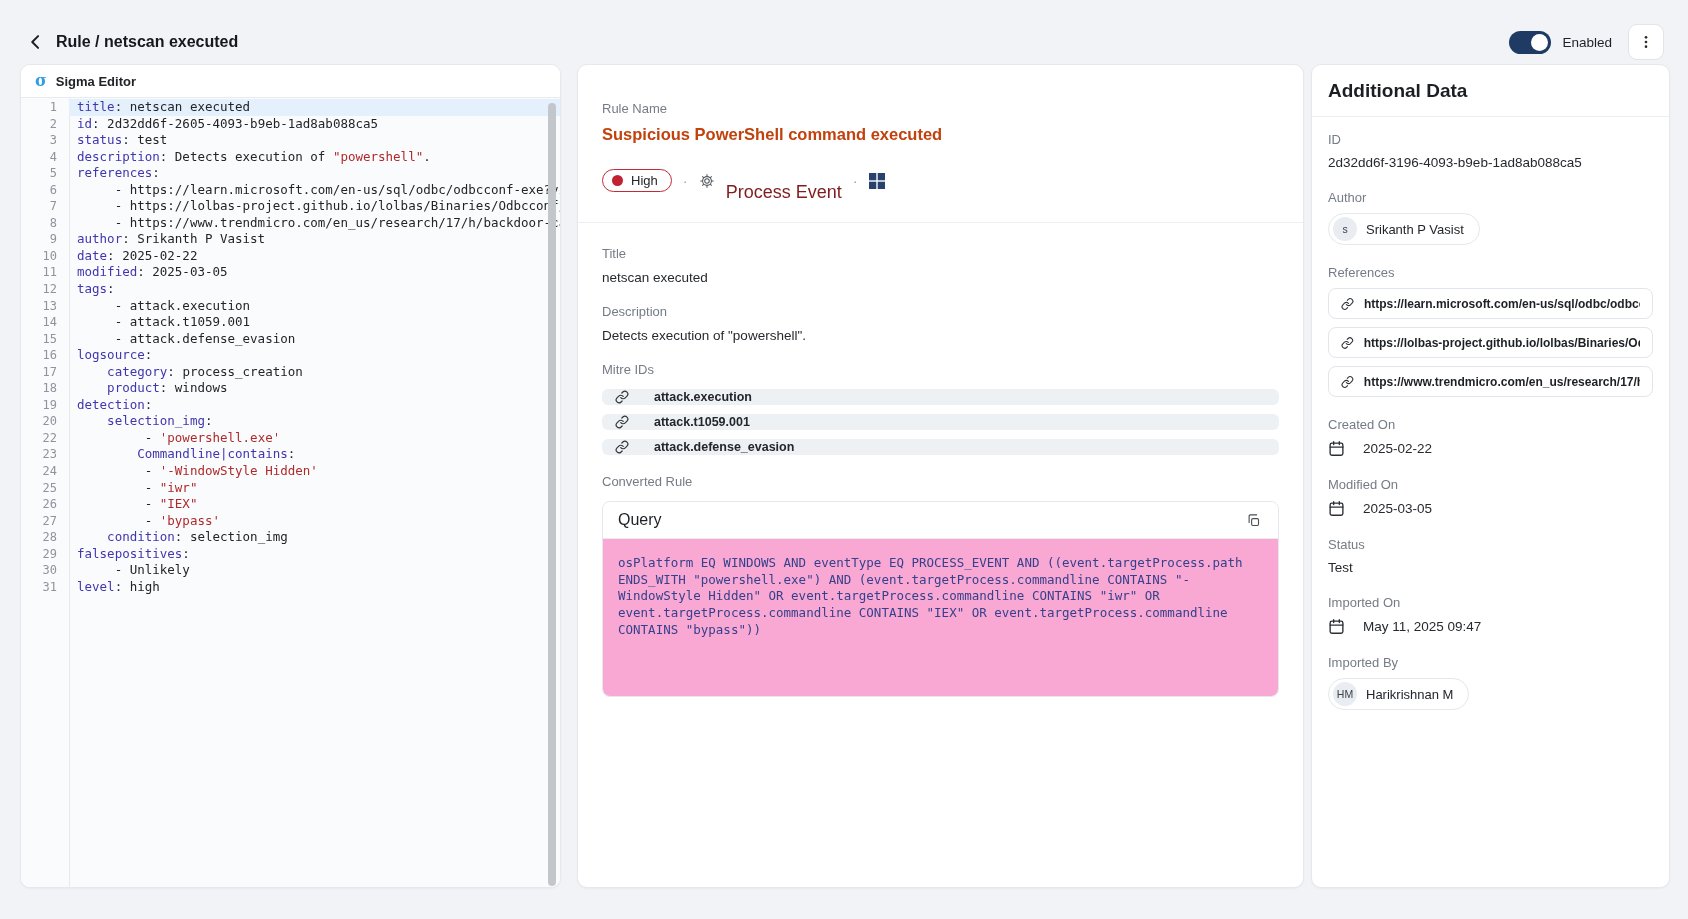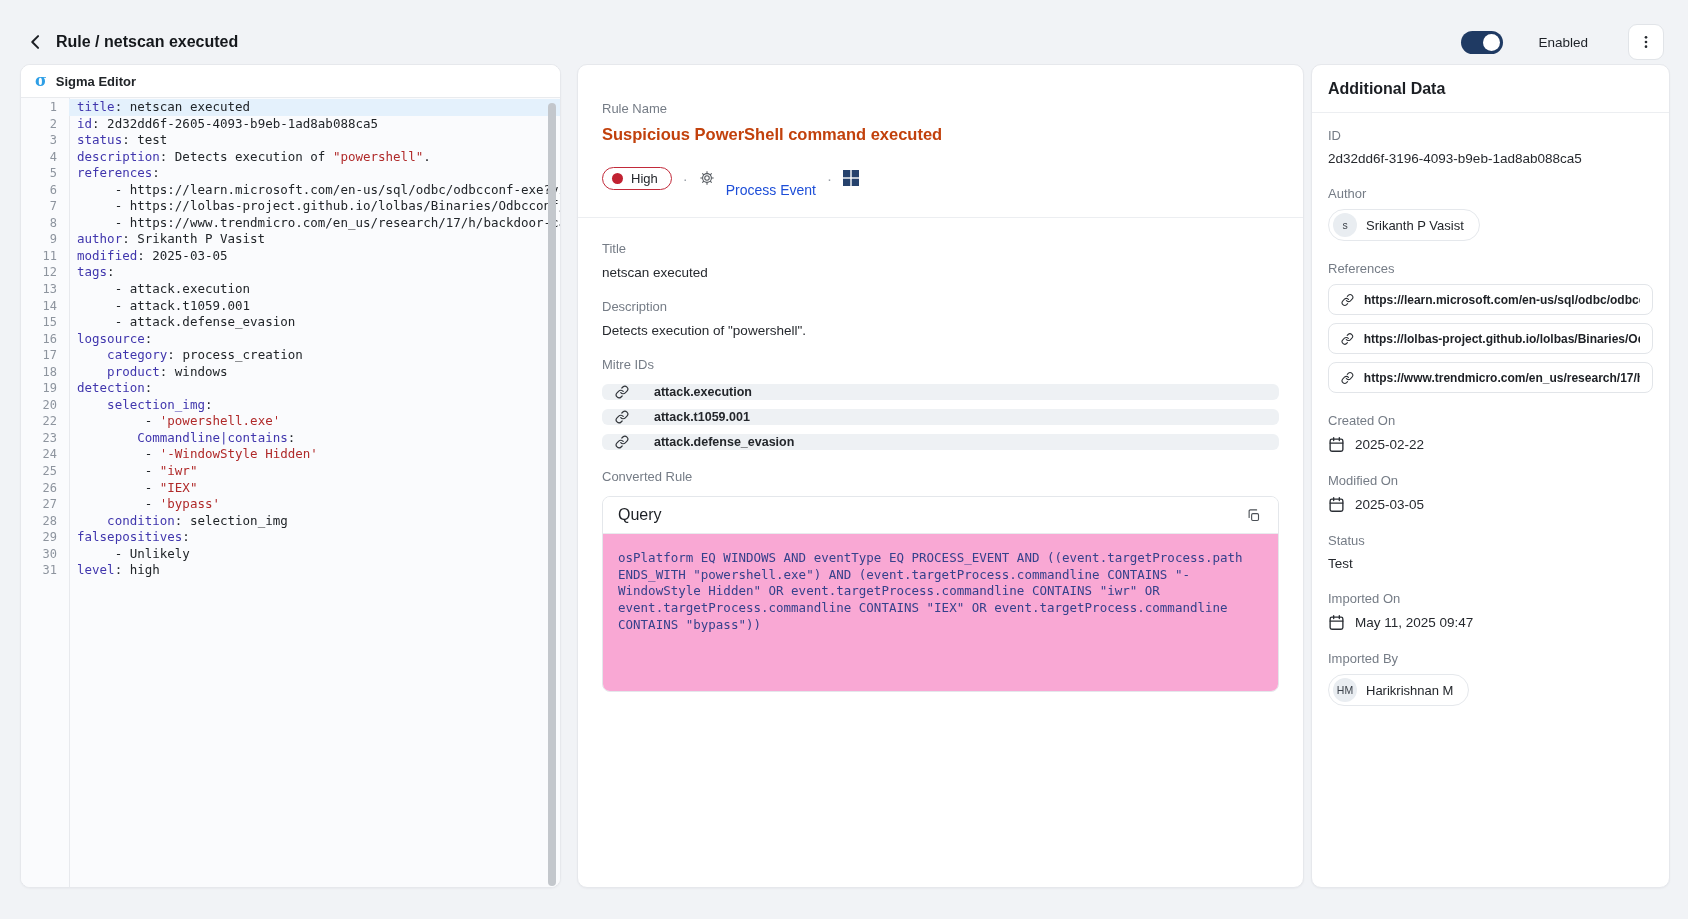--- a/index.html
+++ b/index.html
@@ -8,21 +8,21 @@
     background:#f1f3f6;
     font-family:"Liberation Sans", sans-serif;
     color:#1d2025;
     position:relative;
     overflow:hidden;
   }
   
   .topbar { position:absolute; left:0; top:0; width:100%; height:84px; display:flex; align-items:center; padding:0 24px; }
   .back-btn { width:24px; height:24px; display:flex; align-items:center; justify-content:center; cursor:pointer; }
   .page-title { font-size:16px; font-weight:700; color:#15181c; margin-left:8px; }
-  .topbar-right { margin-left:auto; display:flex; align-items:center;gap:24px; }
+  .topbar-right { margin-left:auto; display:flex; align-items:center; }
   .toggle { width:42px; height:23px; border-radius:12px; background:#1f3a63; position:relative; cursor:pointer; }
   .toggle .knob { position:absolute; right:3px; top:3px; width:17px; height:17px; border-radius:50%; background:#fff; }
   .toggle-label { font-size:13.5px; color:#1d2127; font-weight:500; margin:0 16px 0 11px; }
   .kebab-btn { width:36px; height:36px; background:#fff; border:1px solid #e1e4e8; border-radius:9px; display:flex; align-items:center; justify-content:center; cursor:pointer; }
 
   
   .card { position:absolute; top:64px; height:824px; background:#fff; border:1px solid #e6e8ec; border-radius:10px; box-shadow:0 1px 2px rgba(16,24,40,.04); overflow:hidden; }
   #editor-card { left:20px;  width:541px; }
   #detail-card { left:577px; width:727px; }
   #aside-card  { left:1311px; width:359px; }
@@ -44,45 +44,45 @@
   .v-scrollbar { position:absolute; right:4px; top:5px; width:8px; height:783px; border-radius:4px; background:#c3c7cc; }
 
   
   .sec-head { padding:36px 24px 19px; border-bottom:1px solid #eceef1; }
   .lbl { font-size:13px; color:#757c86; }
   .rule-title { margin-top:9px; font-size:16.5px; font-weight:600; color:#c2410c; }
   .badge-row { margin-top:14px; display:flex; align-items:center; gap:11px; }
   .sev-pill { display:inline-flex; align-items:center; gap:8px; border:1.5px solid #c22a3a; border-radius:999px; padding:3px 13px 3px 9px; font-size:13px; font-weight:500; color:#23262b; background:#fff; }
   .sev-dot { width:11px; height:11px; border-radius:50%; background:#c12232; }
   .dot-sep { color:#9aa0a8; font-size:15px; }
-  .event-label { font-size:14px; color:#1d4ed8;margin-top:24px; }
+  .event-label { font-size:18px; color:#7f1d1d;margin-top:24px; }
   .sec-body { padding:4px 24px 24px; }
   .field { margin-top:19px; }
   .field .val { margin-top:9px; font-size:13.5px; color:#26292e; }
   .mitre-list { margin-top:12px; display:flex; flex-direction:column; gap:9px; }
   .mitre-pill { height:16px; background:#eef1f4; border-radius:6px; display:flex; align-items:center; gap:25px; padding:0 13px; font-size:12.5px; font-weight:700; color:#23262b; cursor:pointer; }
   .query-box { margin-top:12px; border:1px solid #e4e7eb; border-radius:8px; overflow:hidden; }
   .q-head { height:37px; display:flex; align-items:center; padding:0 12px 0 15px; border-bottom:1px solid #e9ebee; background:#fff; }
   .q-title { font-size:16px; font-weight:500; color:#1d2025; }
   .copy-btn { margin-left:auto; width:26px; height:26px; display:flex; align-items:center; justify-content:center; cursor:pointer; border-radius:5px; }
   .q-body { background:#f9a8d4; padding:16px 15px 58px; font-family:"DejaVu Sans Mono", monospace; font-size:12.5px; line-height:1.33; color:#35418c; }
   .q-body .qtext { max-width:640px; word-break:break-word; }
 
   
-  .aside-head { padding:15px 16px 14px; border-bottom:1px solid #eceef1; font-size:16px; font-weight:600; color:#1b1e23; }
+  .aside-head { padding:15px 16px 14px; border-bottom:1px solid #eceef1; font-size:19px; font-weight:600; color:#1b1e23; }
   .aside-body { padding:15px 16px; }
   .af { margin-bottom:20px; }
   .af .lbl { margin-bottom:8px; }
   .af .val { font-size:13.5px; color:#26292e; }
   .person-pill { display:inline-flex; align-items:center; gap:9px; border:1px solid #e5e8ec; border-radius:999px; padding:3px 15px 3px 4px; background:#fff; font-size:13px; color:#23262b; }
   .avatar { width:24px; height:24px; border-radius:50%; background:#e9edf1; display:flex; align-items:center; justify-content:center; font-size:10.5px; font-weight:500; color:#3c424a; }
   .ref-list { display:flex; flex-direction:column; gap:8px; }
   .ref-row { display:flex; align-items:center; gap:10px; border:1px solid #e2e5e9; border-radius:8px; height:31px; padding:0 12px; background:#fff; cursor:pointer; }
   .ref-text { font-size:12px; font-weight:700; color:#1d2025; white-space:nowrap; overflow:hidden; }
-  .date-val { display:flex; align-items:center; gap:10px; font-size:13.5px; color:#26292e; }
+  .date-val { display:flex; align-items:center; gap:18px; font-size:13.5px; color:#26292e; }
   svg { display:block; }
 </style>
 </head>
 <body>
 
 <div class="topbar">
   <div class="back-btn">
     <svg width="20" height="20" viewBox="0 0 24 24" fill="none" stroke="#1d2025" stroke-width="2.4" stroke-linecap="round" stroke-linejoin="round">
         <polyline points="14.5 5 7.5 12 14.5 19"></polyline>
       </svg>
@@ -138,20 +138,24 @@
           <div class="gut">7</div>
           <div class="content"><span>     - https://lolbas-project.github.io/lolbas/Binaries/Odbcconf/</span></div>
         </div>
         <div class="cl">
           <div class="gut">8</div>
           <div class="content"><span>     - https://www.trendmicro.com/en_us/research/17/h/backdoor-carrying</span></div>
         </div>
         <div class="cl">
           <div class="gut">9</div>
           <div class="content"><span class="tok-k">author</span><span>: Srikanth P Vasist</span></div>
+        </div>
+        <div class="cl">
+          <div class="gut">10</div>
+          <div class="content"><span class="tok-k">date</span><span>: 2025-02-22</span></div>
         </div>
         <div class="cl">
           <div class="gut">11</div>
           <div class="content"><span class="tok-k">modified</span><span>: 2025-03-05</span></div>
         </div>
         <div class="cl">
           <div class="gut">12</div>
           <div class="content"><span class="tok-k">tags</span><span>:</span></div>
         </div>
         <div class="cl">

